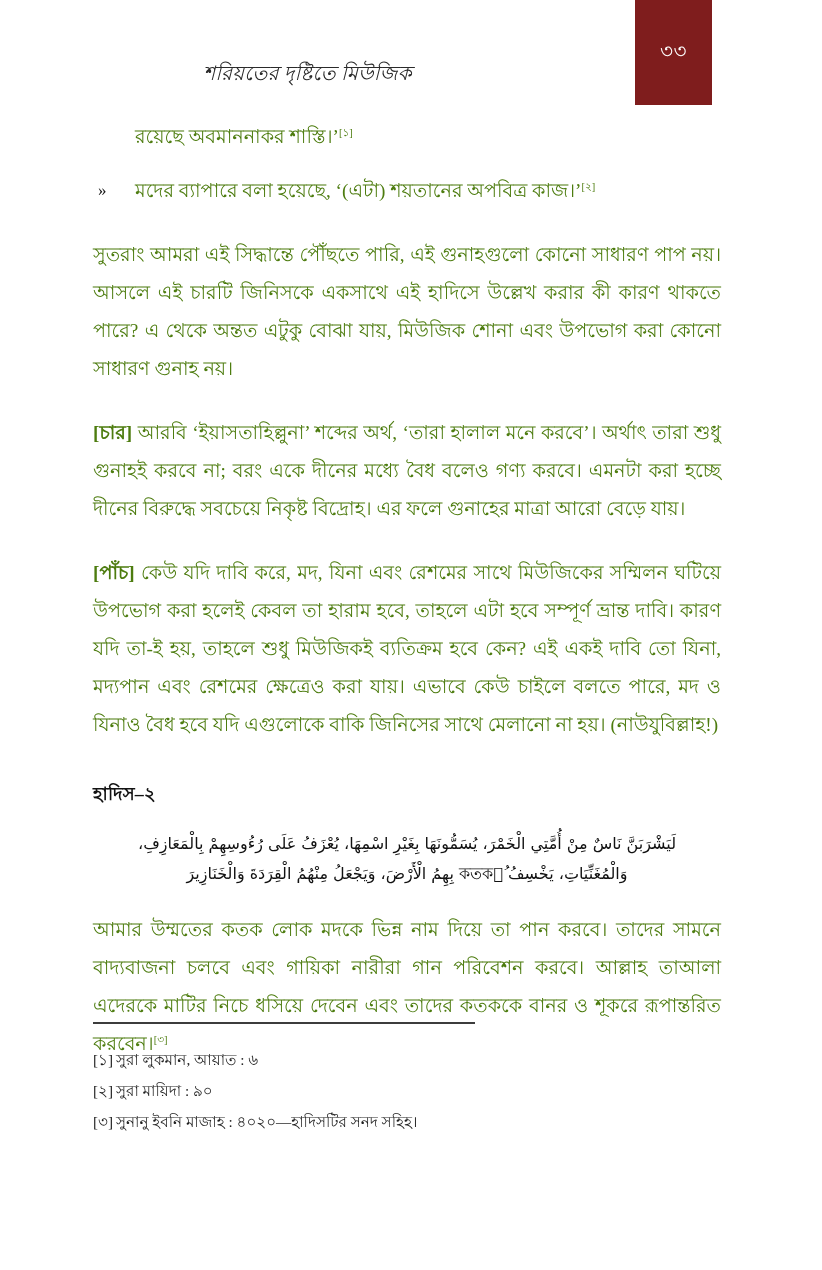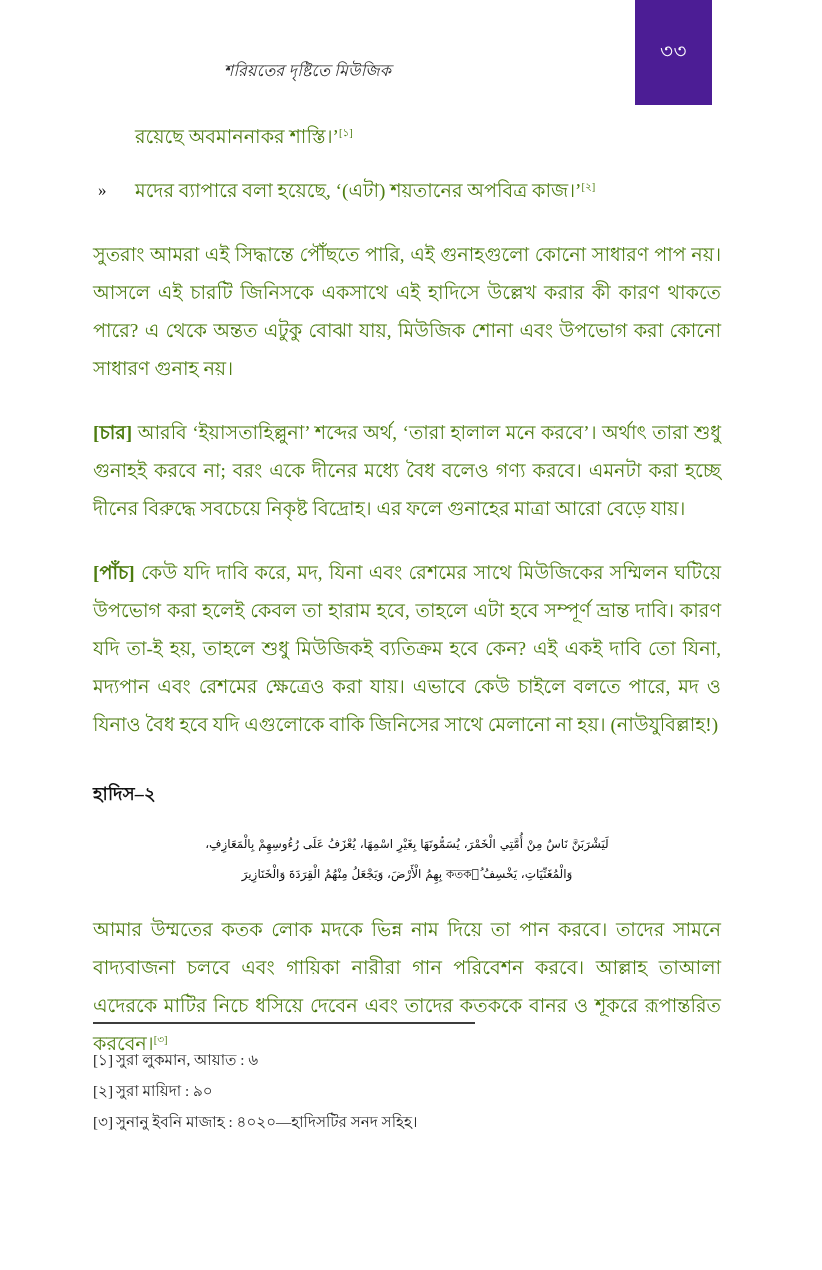--- a/index.html
+++ b/index.html
@@ -41,21 +41,21 @@
     font-family: "Liberation Serif", "DejaVu Serif", serif;
   }
 
   .running-head {
     position: absolute;
     top: 58px;
     left: 0;
     width: 615px;
     text-align: center;
     font-style: italic;
-    font-size: 16px;
+    font-size: 20px;
     color: #2a2a2a;
     letter-spacing: 0.2px;
   }
 
   
   .content {
     position: absolute;
     top: 118px;
     left: 93px;
     width: 628px;
@@ -103,21 +103,21 @@
     color: #121212;
     letter-spacing: 0.2px;
   }
 
   
   .arabic-block {
     direction: rtl;
     text-align: center;
     margin-top: 18px;
     font-family: "DejaVu Sans", "Liberation Sans", sans-serif;
-    font-size: 12px;
+    font-size: 16px;
     line-height: 30px;
     color: #111111;
     padding: 0 12px;
   }
   .arabic-line {
     display: block;
     white-space: nowrap;
   }
 
   
@@ -149,21 +149,21 @@
     font-size: 10.5px;
     vertical-align: super;
     line-height: 0;
   }
 </style>
 </head>
 <body>
 
 <div class="page">
 
-  <div class="page-number-box" style="background: #4c1d95;">
+  <div class="page-number-box" style="background: #7f1d1d;">
     <span class="page-number">৩৩</span>
   </div>
 
   <div class="running-head">শরিয়তের দৃষ্টিতে মিউজিক</div>
 
   <div class="content">
 
     <p class="para indent-hang"><span>রয়েছে অবমাননাকর শাস্তি।’</span><sup class="ref">[১]</sup></p>
 
     <div class="bullet-row">

